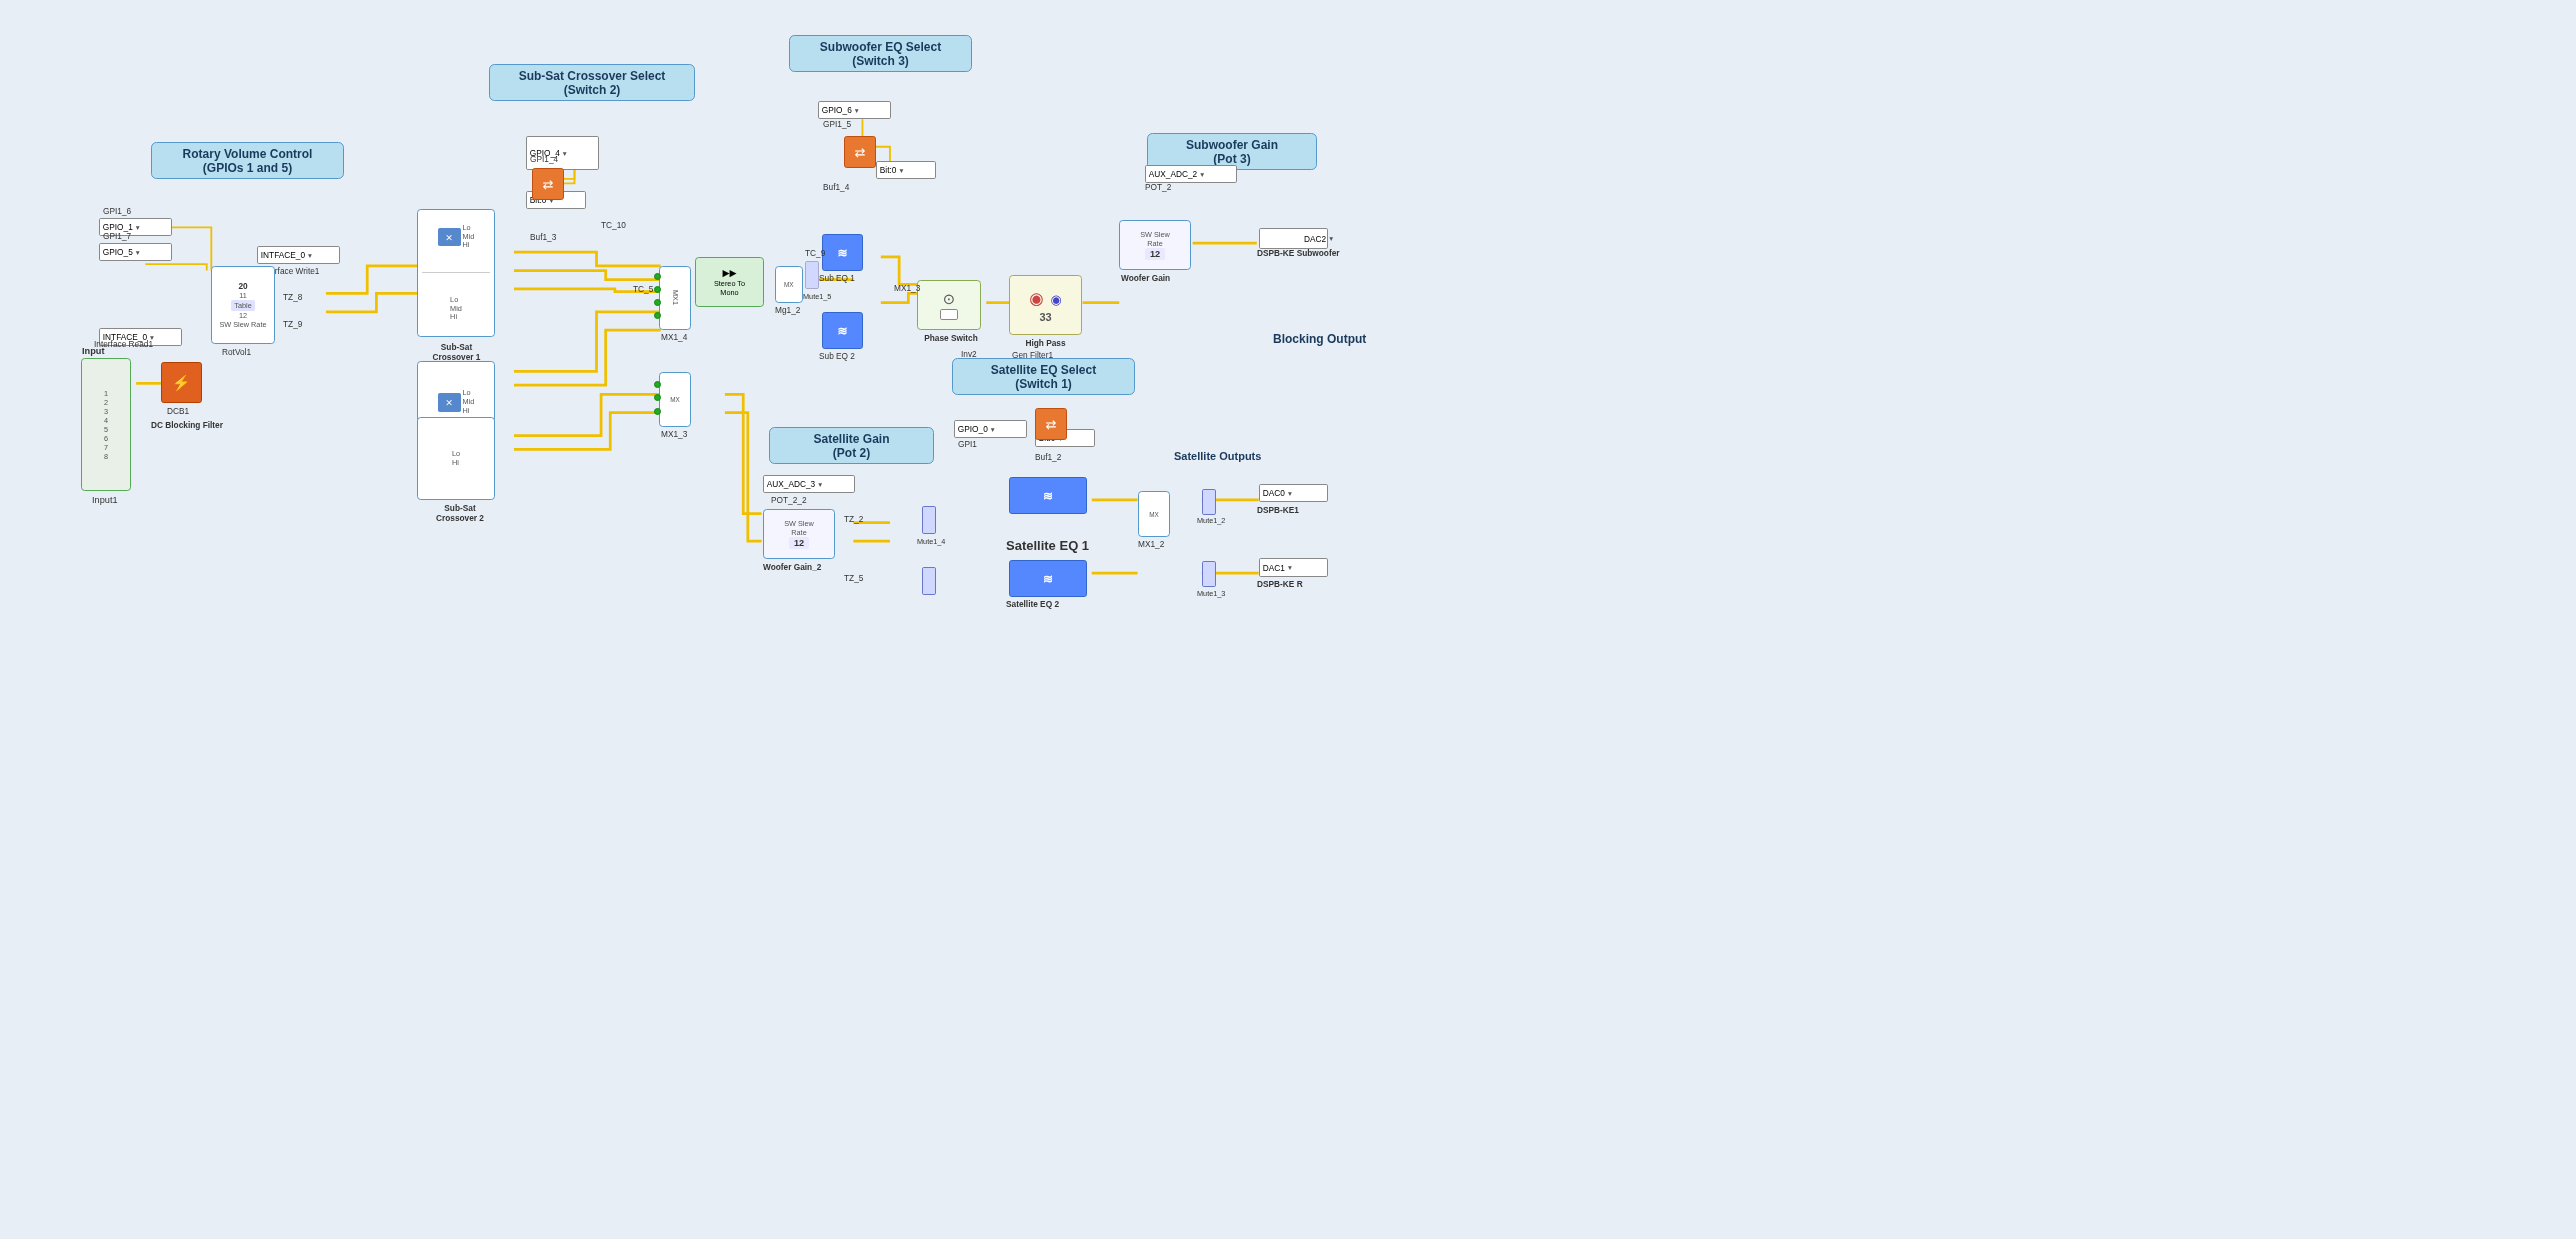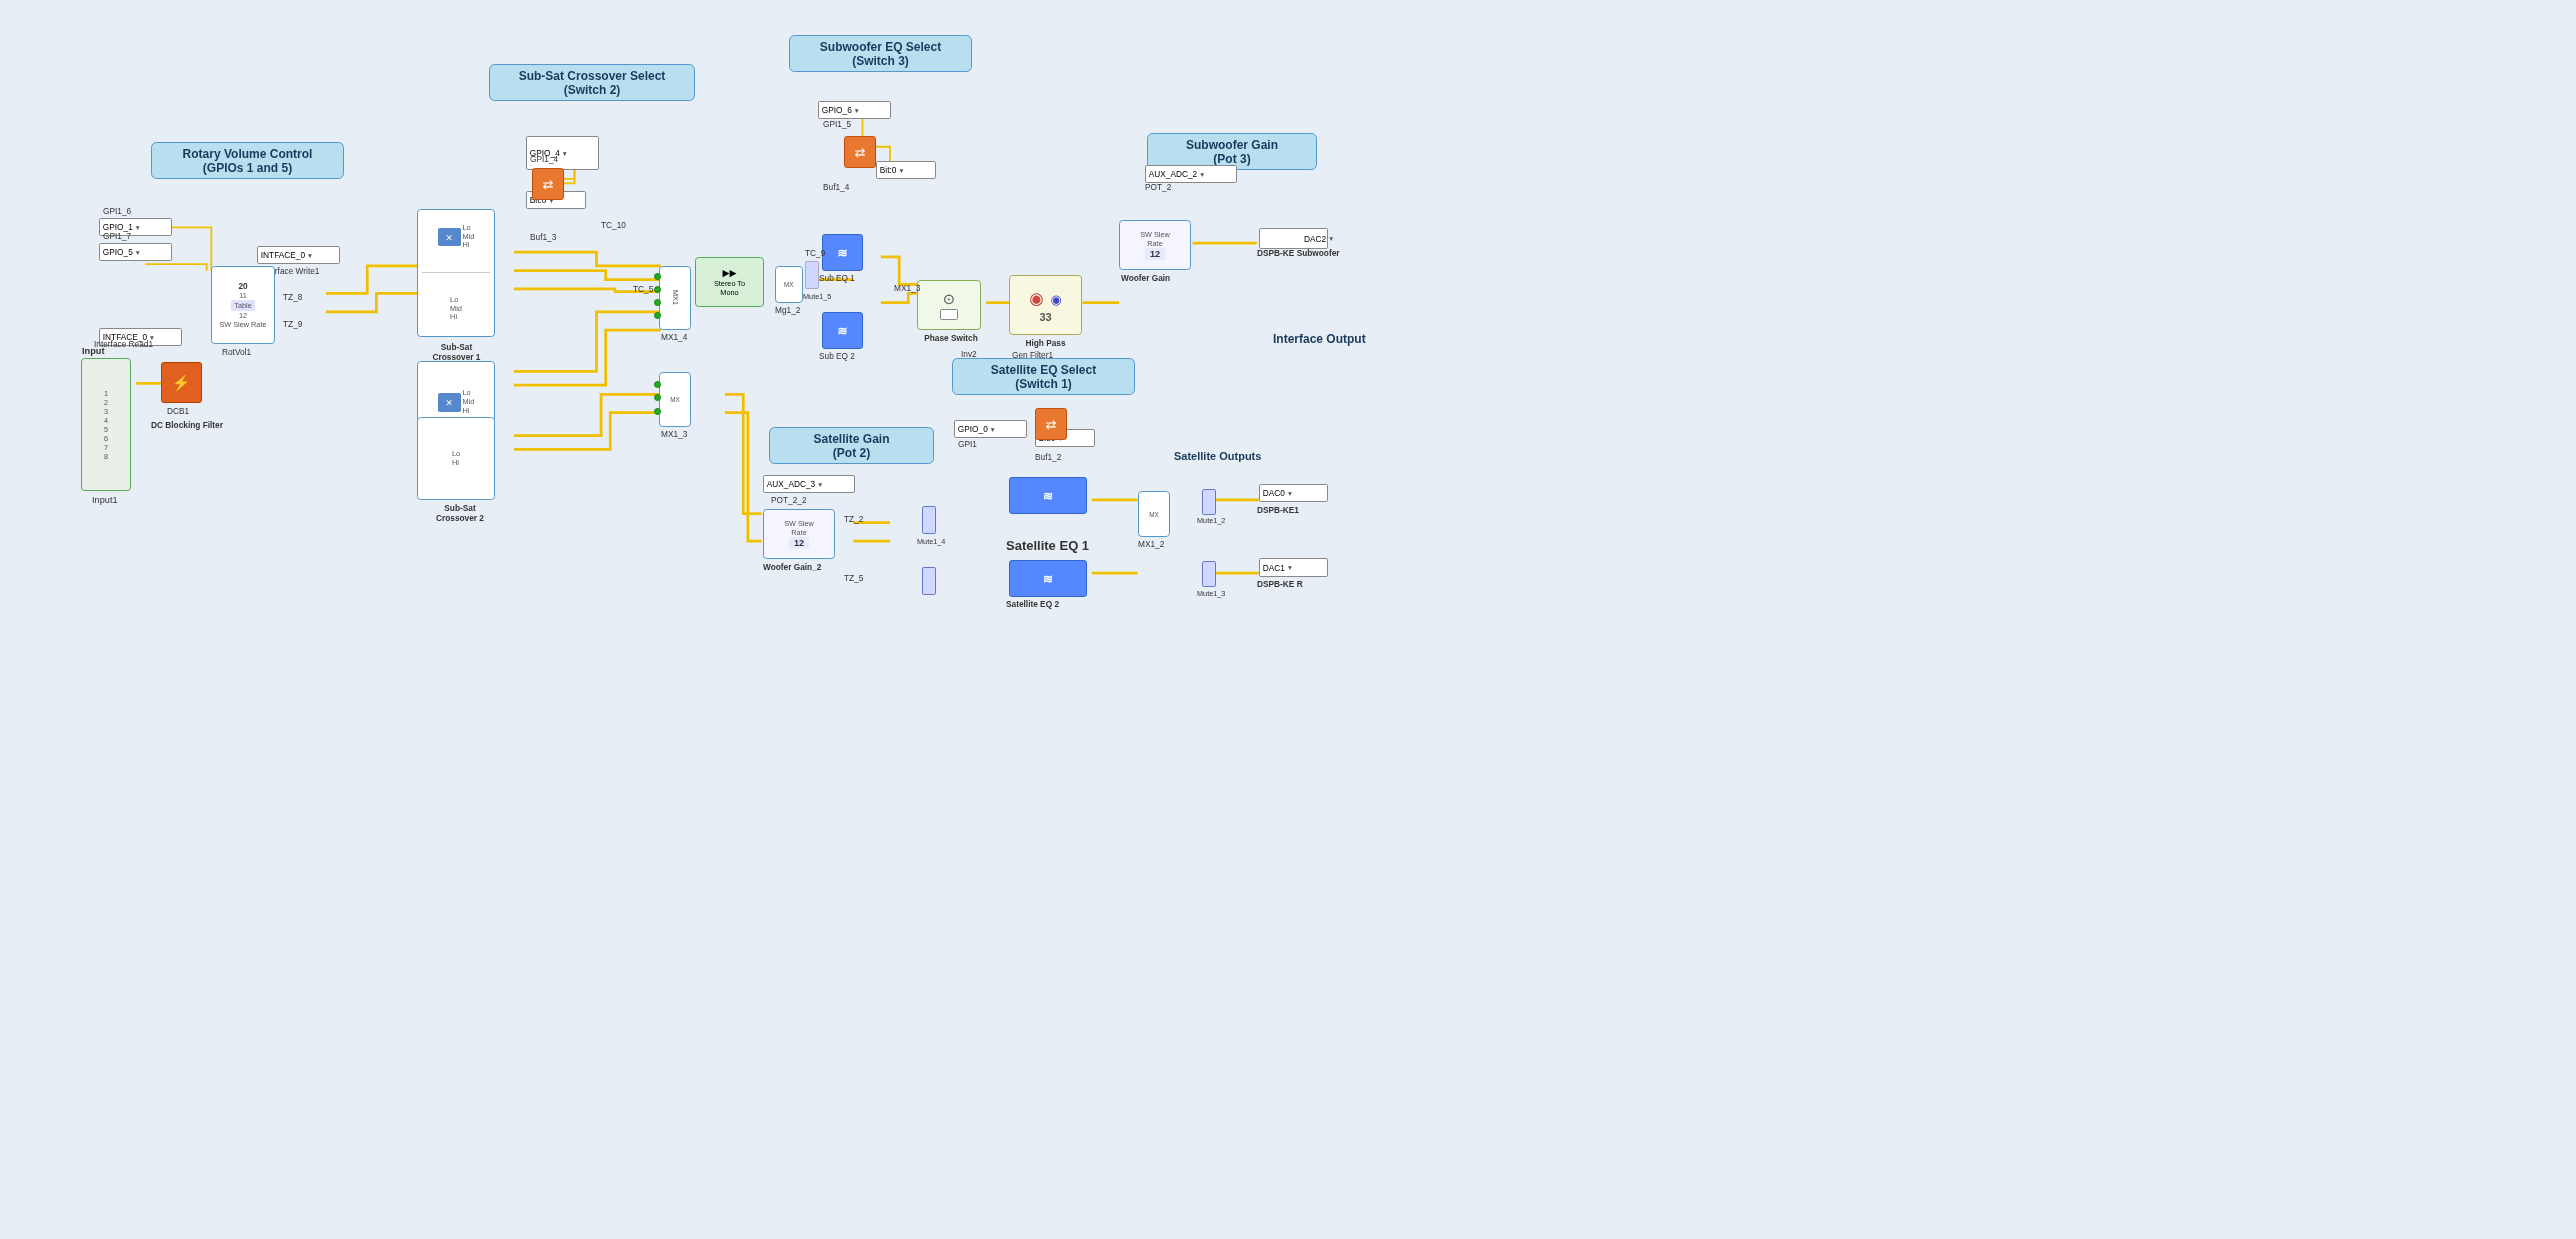--- a/index.html
+++ b/index.html
@@ -379,21 +379,21 @@
   </div>
   <div class="block-label" style="left:1121px; top:273px; font-size:8.3px; font-weight:bold;">Woofer Gain</div>
 
   <div class="block-label" style="left:1145px; top:182px; font-size:8.3px;">POT_2</div>
 
   <div class="dropdown" style="left:1145px; top:165px; width:92px; height:18.3px;">AUX_ADC_2</div>
 
   <div class="dropdown" style="left:1259px; top:228px; width:69px; height:21px;padding-left:44px;">DAC2</div>
   <div class="block-label" style="left:1257px; top:248px; font-size:8.3px; font-weight:bold;">DSPB-KE Subwoofer</div>
 
-  <div class="block-label" style="left:1273px; top:332px; font-size:12px; font-weight:bold; color:#1a3a5c;">Interface Output</div>
+  <div class="block-label" style="left:1273px; top:332px; font-size:12px; font-weight:bold; color:#1a3a5c;">Blocking Output</div>
 
   <div class="dropdown" style="left:954px; top:420px; width:73px; height:18.3px;">GPIO_0</div>
   <div class="block-label" style="left:958px; top:439px; font-size:8.3px;">GPI1</div>
 
   <div class="dropdown" style="left:1035px; top:429px; width:60px; height:18.3px;">Bit:0</div>
 
   <div class="icon-block-orange" style="left:1035px; top:408px; width:32px; height:32px;">
     <span style="font-size:13px;">⇄</span>
   </div>
 

